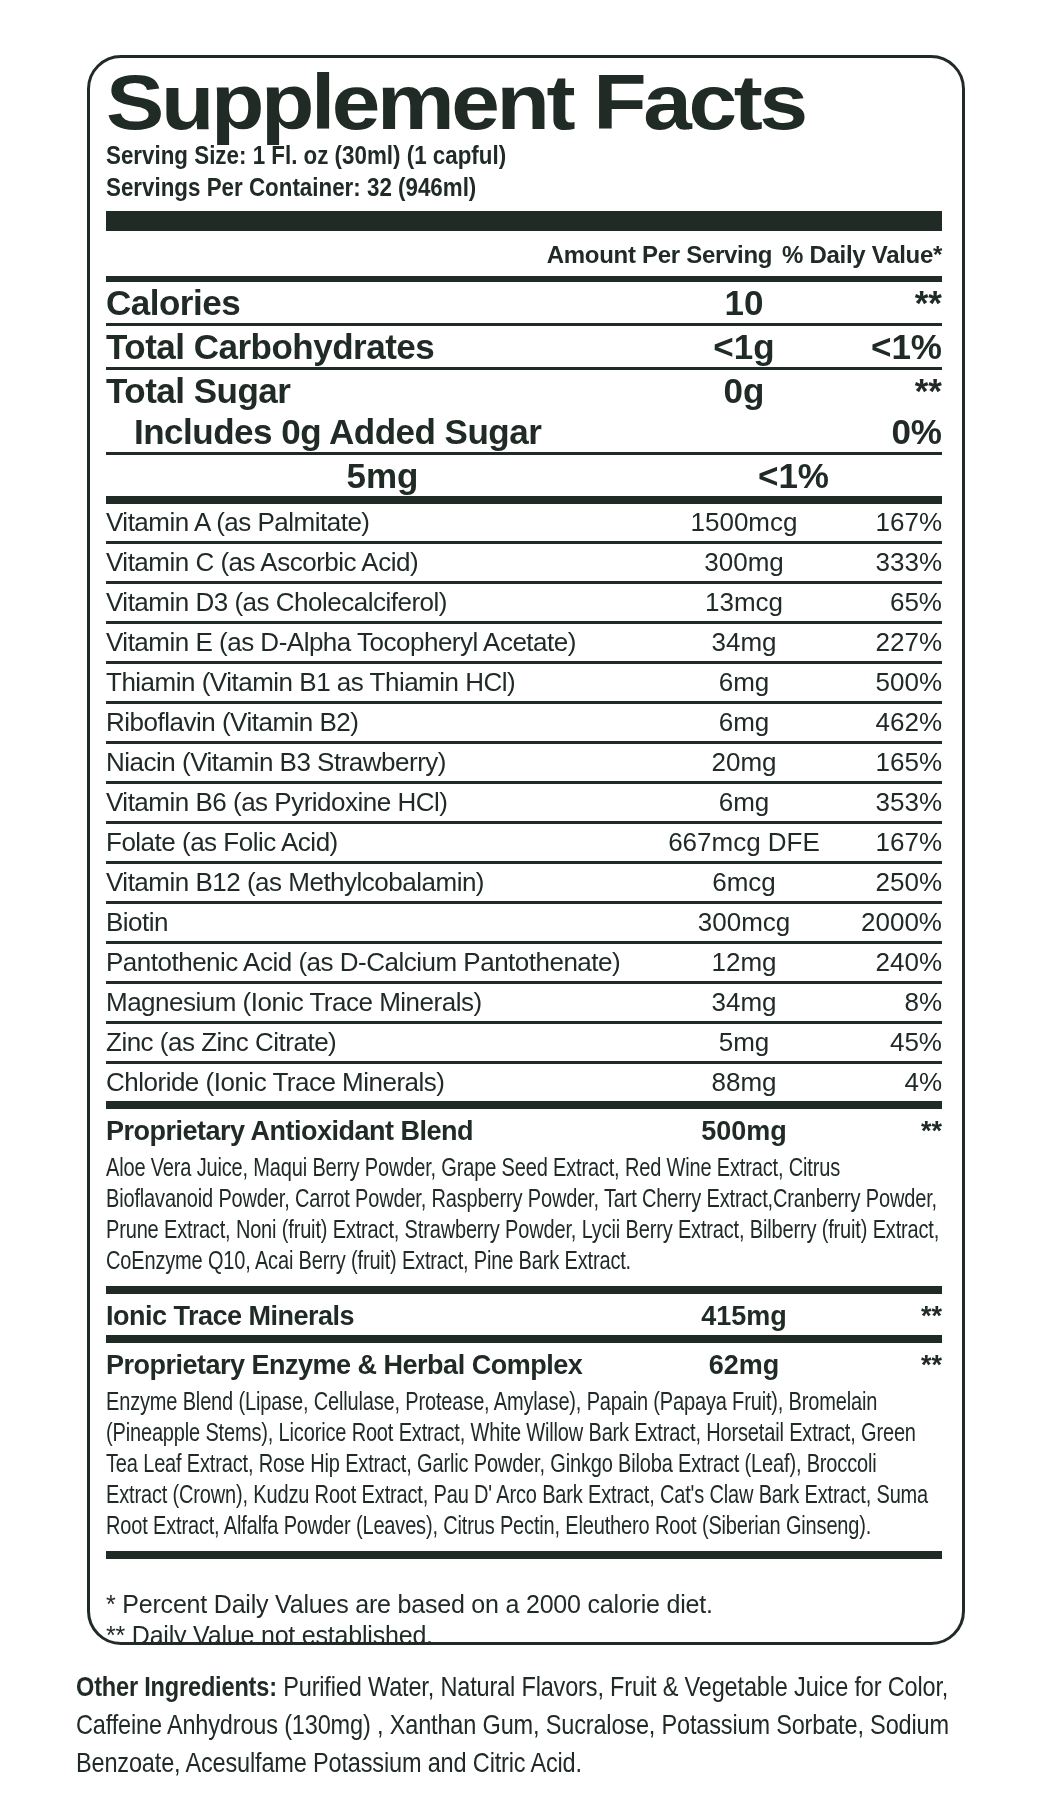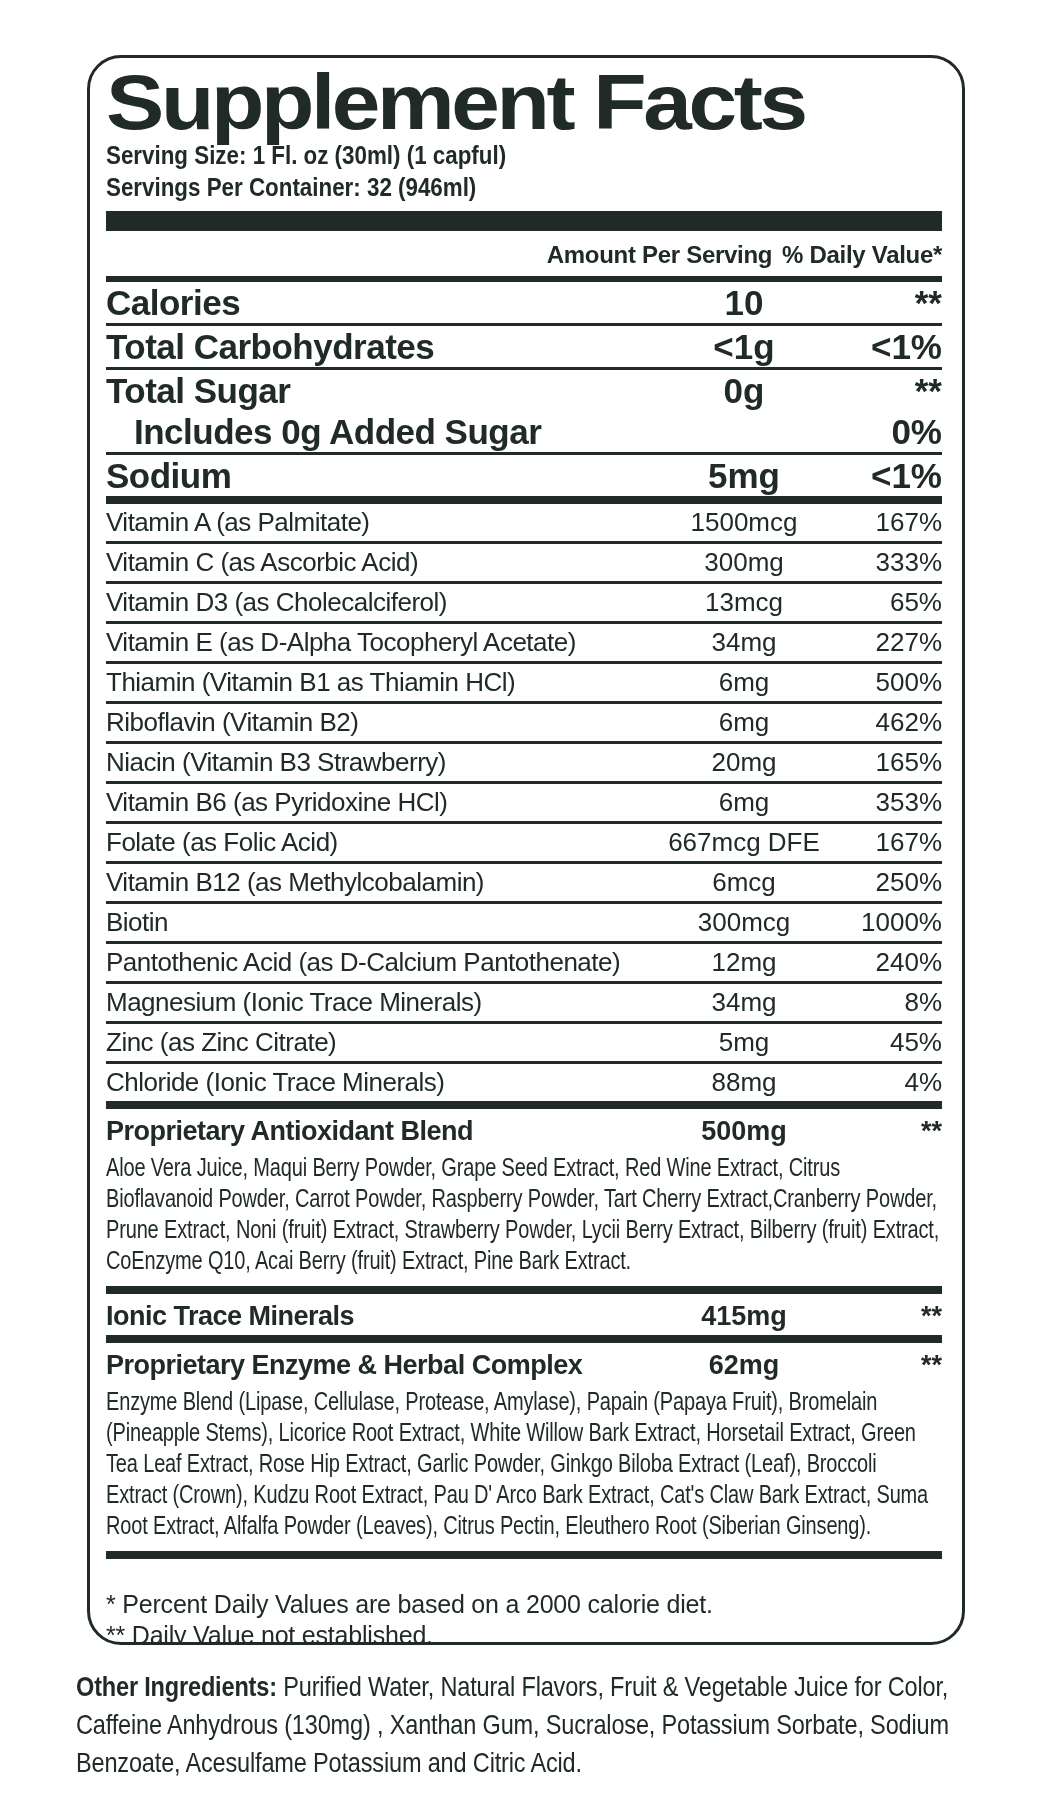--- a/index.html
+++ b/index.html
@@ -87,21 +87,20 @@
         <span class="amt">0g</span>
         <span class="dv">**</span>
       </div>
       <div class="row macro">
         <span class="nm sub">Includes 0g Added Sugar</span>
         <span class="amt"></span>
         <span class="dv">0%</span>
       </div>
       <div class="rule"></div>
       <div class="row macro">
-        <span class="nm">Sodium</span>
         <span class="amt">5mg</span>
         <span class="dv">&lt;1%</span>
       </div>
     </div>
   <div class="bar bar-lg"></div>
   <div id="micros">
       <div class="row micro">
         <span class="nm">Vitamin A (as Palmitate)</span>
         <span class="amt">1500mcg</span>
         <span class="dv">167%</span>
@@ -157,21 +156,21 @@
       <div class="rule"></div>
       <div class="row micro">
         <span class="nm">Vitamin B12 (as Methylcobalamin)</span>
         <span class="amt">6mcg</span>
         <span class="dv">250%</span>
       </div>
       <div class="rule"></div>
       <div class="row micro">
         <span class="nm">Biotin</span>
         <span class="amt">300mcg</span>
-        <span class="dv">1000%</span>
+        <span class="dv">2000%</span>
       </div>
       <div class="rule"></div>
       <div class="row micro">
         <span class="nm">Pantothenic Acid (as D-Calcium Pantothenate)</span>
         <span class="amt">12mg</span>
         <span class="dv">240%</span>
       </div>
       <div class="rule"></div>
       <div class="row micro">
         <span class="nm">Magnesium (Ionic Trace Minerals)</span>

